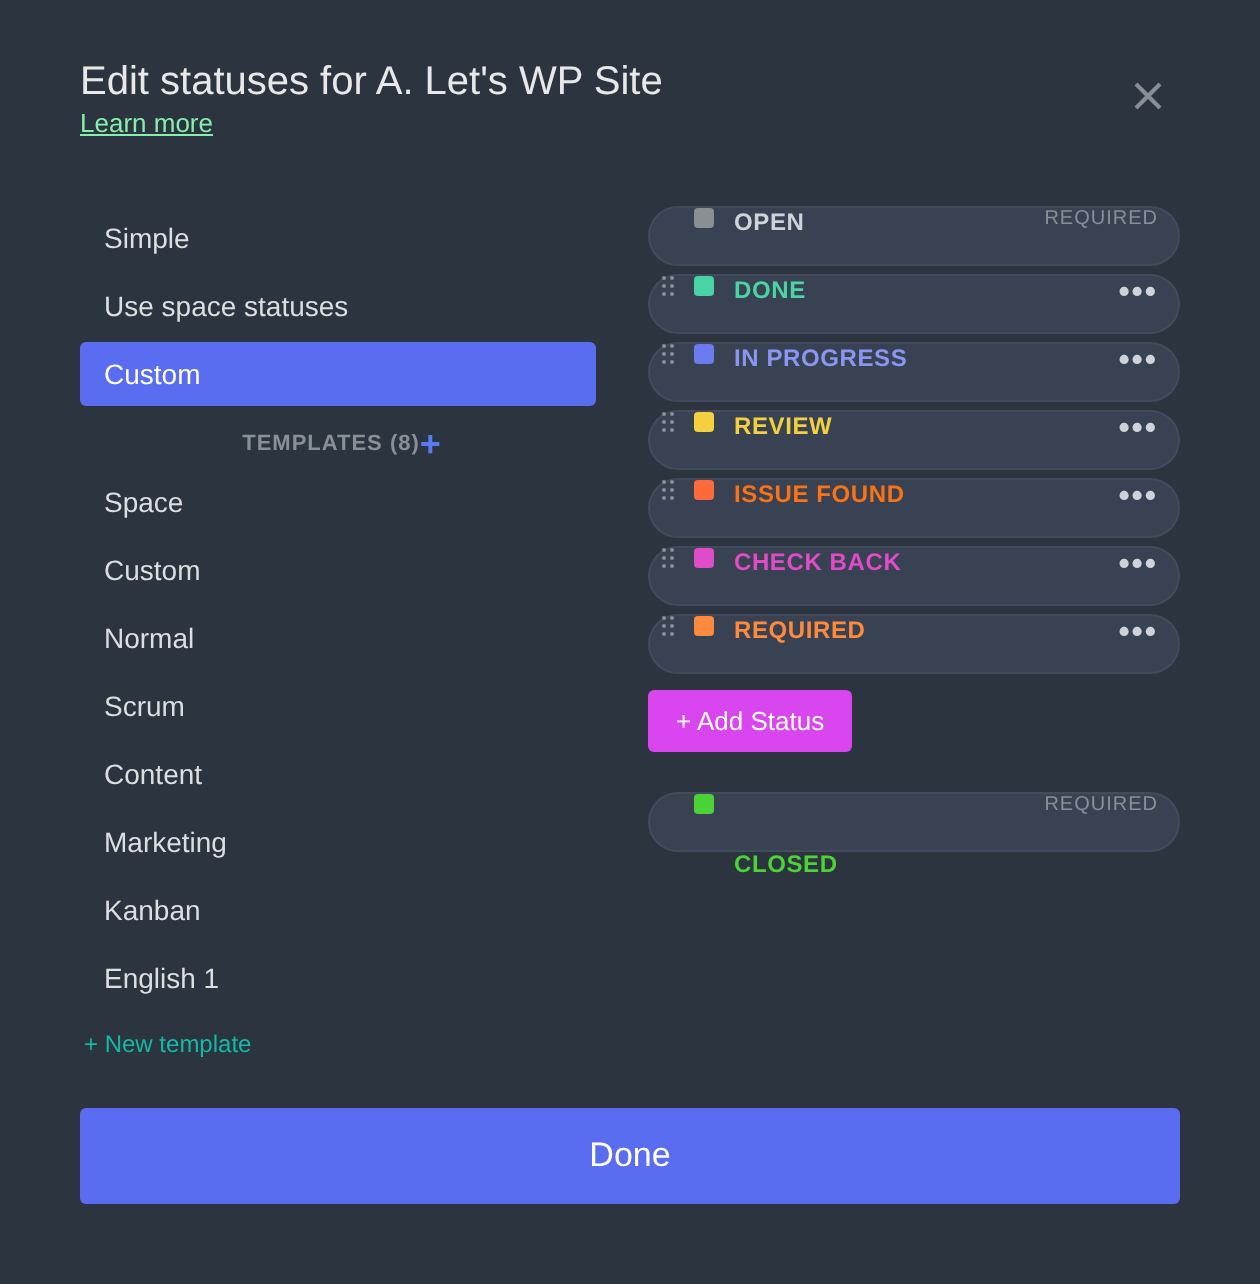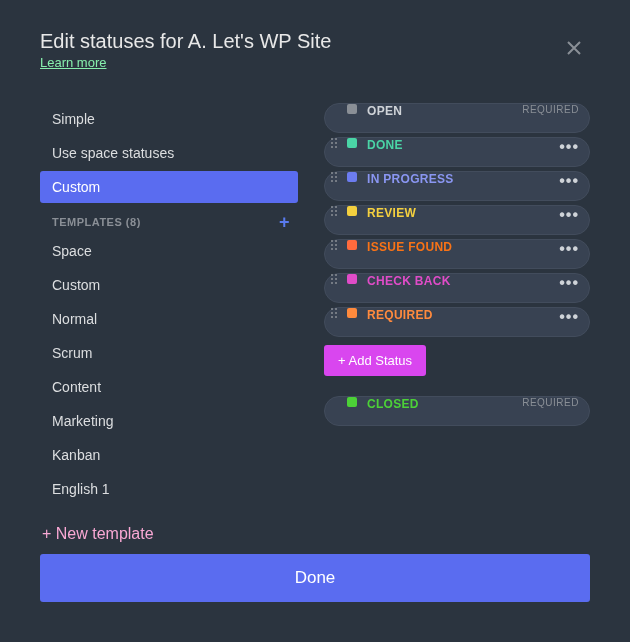--- a/index.html
+++ b/index.html
@@ -22,26 +22,26 @@
   .close-icon svg { stroke: #8a8f96; stroke-width: 2; }
   .content { display: flex; gap: 26px; margin-top: 32px; }
   .left { width: 258px; }
   .right { flex: 1; }
   .left-item {
     padding: 8px 12px; font-size: 14px; color: #dcdee0; cursor: pointer;
     border-radius: 3px; margin-bottom: 2px;
   }
   .left-item.active { background: #5a6cf0; color: #fff; }
   .templates-header {
-    display: flex; align-items: center; justify-content: space-between;
+    display: flex; align-items: center; justify-content: center;
     padding: 8px 4px 4px 12px; font-size: 11px; color: #8a8f96;
     letter-spacing: 0.5px; font-weight: 600;
   }
   .templates-header .plus { color: #5a7bef; font-size: 18px; cursor: pointer; line-height: 1; padding-right: 4px; }
-  .new-template { font-size: 16px; color: #f9a8d4; cursor: pointer; margin-top: 20px; padding-left: 2px; }
+  .new-template { font-size: 12px; color: #14b8a6; cursor: pointer; margin-top: 10px; padding-left: 2px; }
   .status-row {
     display: flex; align-items: flex-start; background: #384252;
     border: 1px solid #424c5c; border-radius: 15px;
     padding: 0 10px 0 6px; height: 30px; margin-bottom: 4px;
     font-size: 12px; letter-spacing: 0.3px;
   }
   .drag-handle {
     width: 10px; display: flex; flex-direction: column; gap: 2px; cursor: grab;
     margin-right: 6px;
   }
@@ -210,19 +210,19 @@
               <div class="dd"></div>
               <div class="dd"></div>
             </div>
           </div>
           <div class="swatch" style="background: rgb(255, 138, 61);"></div>
           <div class="status-label" style="color: rgb(255, 138, 61);">REQUIRED</div>
           <div class="more-icon">•••</div>
         </div><div class="add-status-btn">+ Add Status</div><div class="status-row">
           <div style="width: 16px;"></div>
           <div class="swatch" style="background: rgb(76, 209, 55);"></div>
-          <div class="status-label" style="color: rgb(76, 209, 55);">CLOSED</div>
+          <div class="status-label" style="color: rgb(76, 209, 55); margin-top: 28px;">CLOSED</div>
           <div class="required">REQUIRED</div>
         </div></div>
   </div>
 </div>
 
 <div class="done-btn">Done</div>
 
 </body></html>

